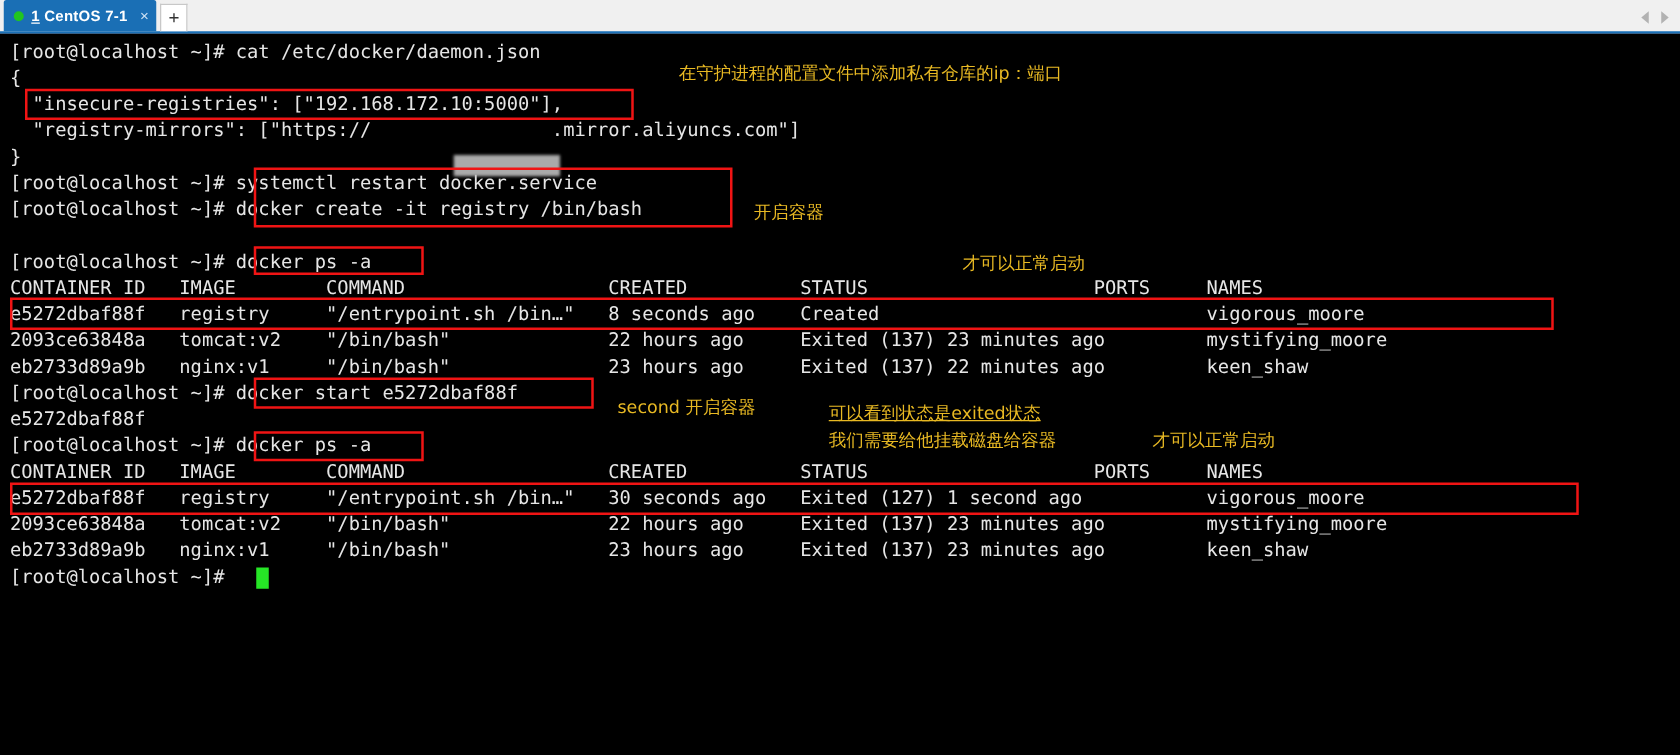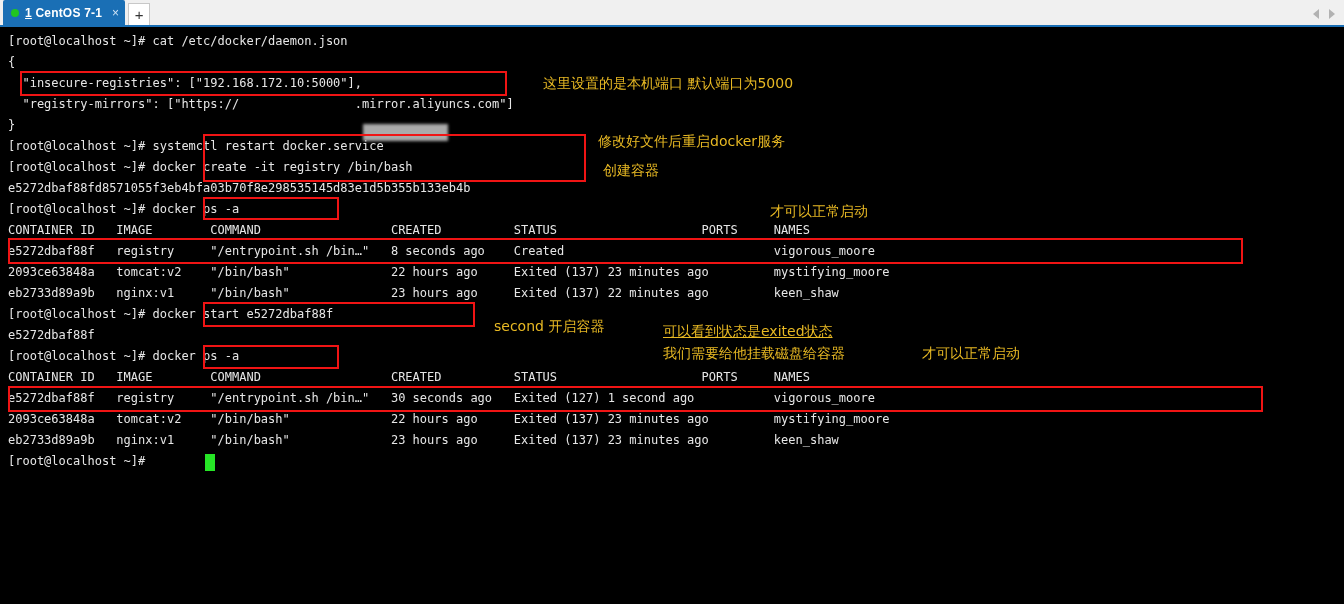--- a/index.html
+++ b/index.html
@@ -108,21 +108,21 @@
     position: absolute;
     left: 0; top: 0;
     width: 1344px;
     height: 577px;
   }
   .line {
     position: absolute;
     left: 8px;
     white-space: pre;
     font-family: "DejaVu Sans Mono", "Liberation Mono", monospace;
-    font-size: 12px;
+    font-size: 15px;
     line-height: 21px;
     color: #e6e6e6;
     letter-spacing: 0px;
   }
 
   
   .annot {
     position: absolute;
     white-space: pre;
     font-family: "DejaVu Sans", "Liberation Sans", sans-serif;
@@ -182,42 +182,40 @@
   <div class="terminal">
     <div class="term-inner">
 
       <div class="line" style="top:4px;">[root@localhost ~]# cat /etc/docker/daemon.json</div>
       <div class="line" style="top:25px;">{</div>
       <div class="line" style="top:46px;">  "insecure-registries": ["192.168.172.10:5000"],</div>
       <div class="line" style="top:67px;">  "registry-mirrors": ["https://                .mirror.aliyuncs.com"]</div>
       <div class="line" style="top:88px;">}</div>
       <div class="line" style="top:130px;">[root@localhost ~]# docker create -it registry /bin/bash</div>
       <div class="line" style="top:109px;">[root@localhost ~]# systemctl restart docker.service</div>
-      <div class="line" style="top:151px;">e5272dbaf88fd8571055f3eb4bfa03b70f8e298535145d83e1d5b355b133eb4b</div>
       <div class="line" style="top:172px;">[root@localhost ~]# docker ps -a</div>
       <div class="line" style="top:193px;">CONTAINER ID   IMAGE        COMMAND                  CREATED          STATUS                    PORTS     NAMES</div>
       <div class="line" style="top:214px;">e5272dbaf88f   registry     "/entrypoint.sh /bin…"   8 seconds ago    Created                             vigorous_moore</div>
       <div class="line" style="top:235px;">2093ce63848a   tomcat:v2    "/bin/bash"              22 hours ago     Exited (137) 23 minutes ago         mystifying_moore</div>
       <div class="line" style="top:256px;">eb2733d89a9b   nginx:v1     "/bin/bash"              23 hours ago     Exited (137) 22 minutes ago         keen_shaw</div>
       <div class="line" style="top:277px;">[root@localhost ~]# docker start e5272dbaf88f</div>
       <div class="line" style="top:298px;">e5272dbaf88f</div>
       <div class="line" style="top:319px;">[root@localhost ~]# docker ps -a</div>
       <div class="line" style="top:340px;">CONTAINER ID   IMAGE        COMMAND                  CREATED          STATUS                    PORTS     NAMES</div>
       <div class="line" style="top:361px;">e5272dbaf88f   registry     "/entrypoint.sh /bin…"   30 seconds ago   Exited (127) 1 second ago           vigorous_moore</div>
       <div class="line" style="top:382px;">2093ce63848a   tomcat:v2    "/bin/bash"              22 hours ago     Exited (137) 23 minutes ago         mystifying_moore</div>
       <div class="line" style="top:403px;">eb2733d89a9b   nginx:v1     "/bin/bash"              23 hours ago     Exited (137) 23 minutes ago         keen_shaw</div>
       <div class="line" style="top:424px;">[root@localhost ~]# </div>
 
       <div class="cursor" style="left:205px; top:427px;"></div>
 
       <div class="redaction" style="left:363px; top:97px; width:85px; height:17px;"></div>
 
-      <div class="annot" style="left:543px; top:47px;">这里设置的是本机端口 默认端口为5000</div>
-      <div class="annot" style="left:598px; top:105px;">修改好文件后重启docker服务</div>
-      <div class="annot" style="left:603px; top:134px;">创建容器</div>
+      <div class="annot" style="left:543px; top:23px;">在守护进程的配置文件中添加私有仓库的ip：端口</div>
+      <div class="annot" style="left:603px; top:134px;">开启容器</div>
       <div class="annot" style="left:770px; top:175px;">才可以正常启动</div>
       <div class="annot" style="left:494px; top:290px;">second 开启容器</div>
       <div class="annot" style="left:663px; top:295px;text-decoration:underline;">可以看到状态是exited状态</div>
       <div class="annot" style="left:663px; top:317px;">我们需要给他挂载磁盘给容器</div>
       <div class="annot" style="left:922px; top:317px;">才可以正常启动</div>
 
       <div class="redbox" style="left:20px;  top:44px;  width:487px; height:25px;"></div>
       <div class="redbox" style="left:203px; top:107px; width:383px; height:48px;"></div>
       <div class="redbox" style="left:203px; top:170px; width:136px; height:23px;"></div>
       <div class="redbox" style="left:8px;   top:211px; width:1235px; height:26px;"></div>

